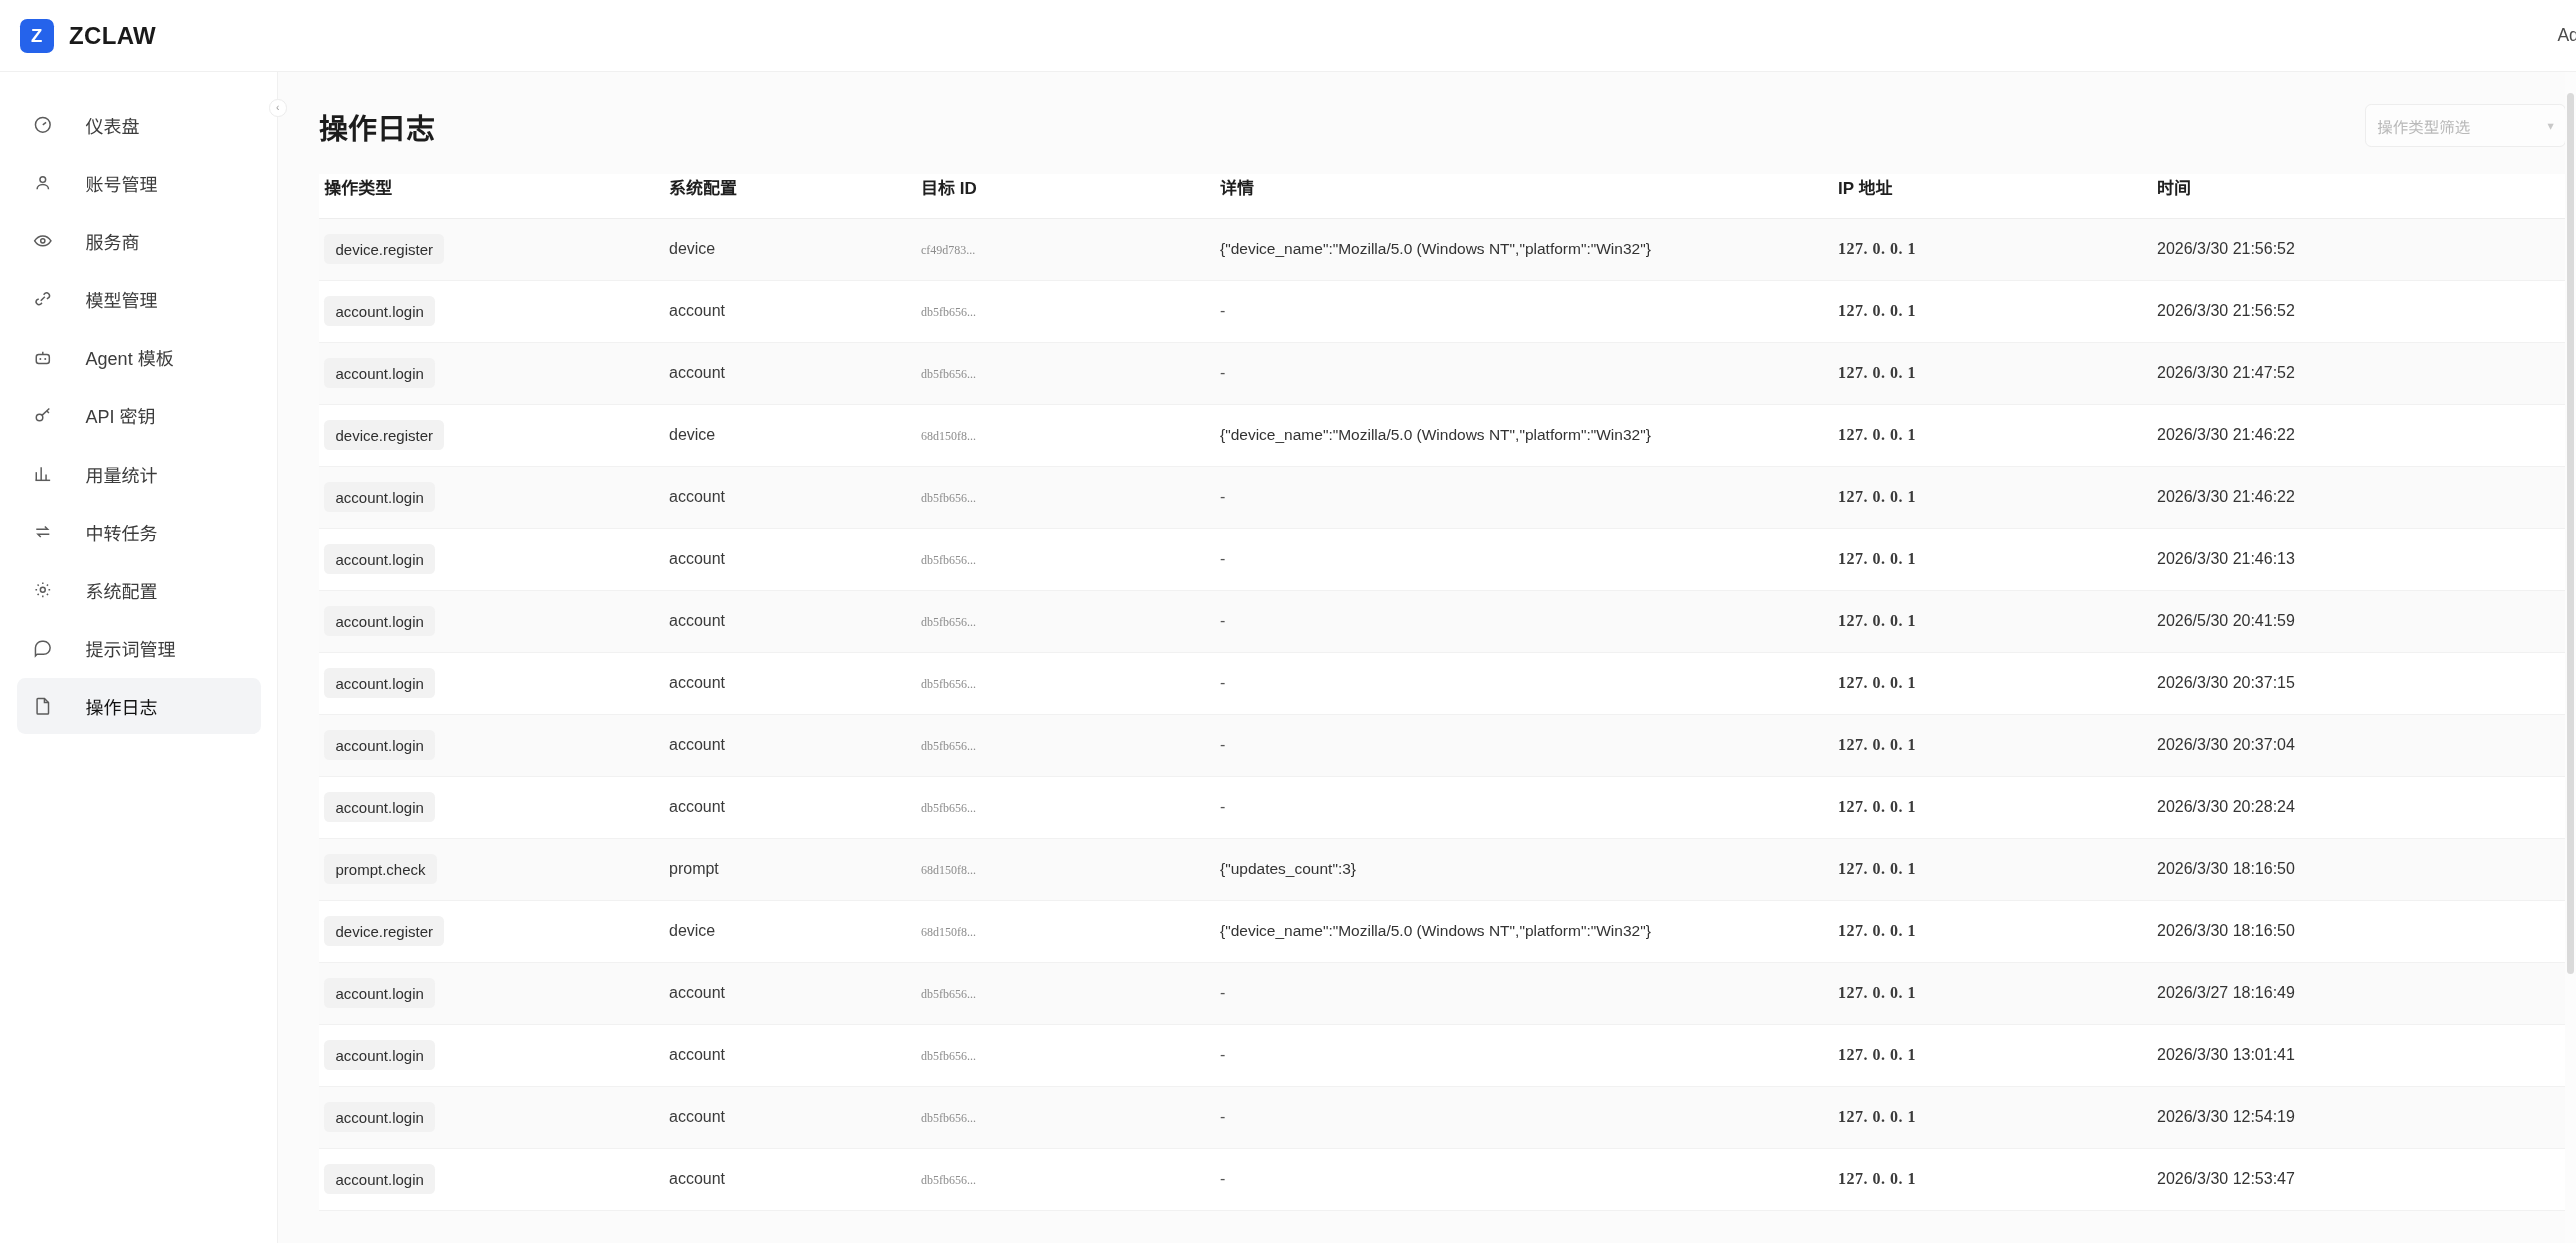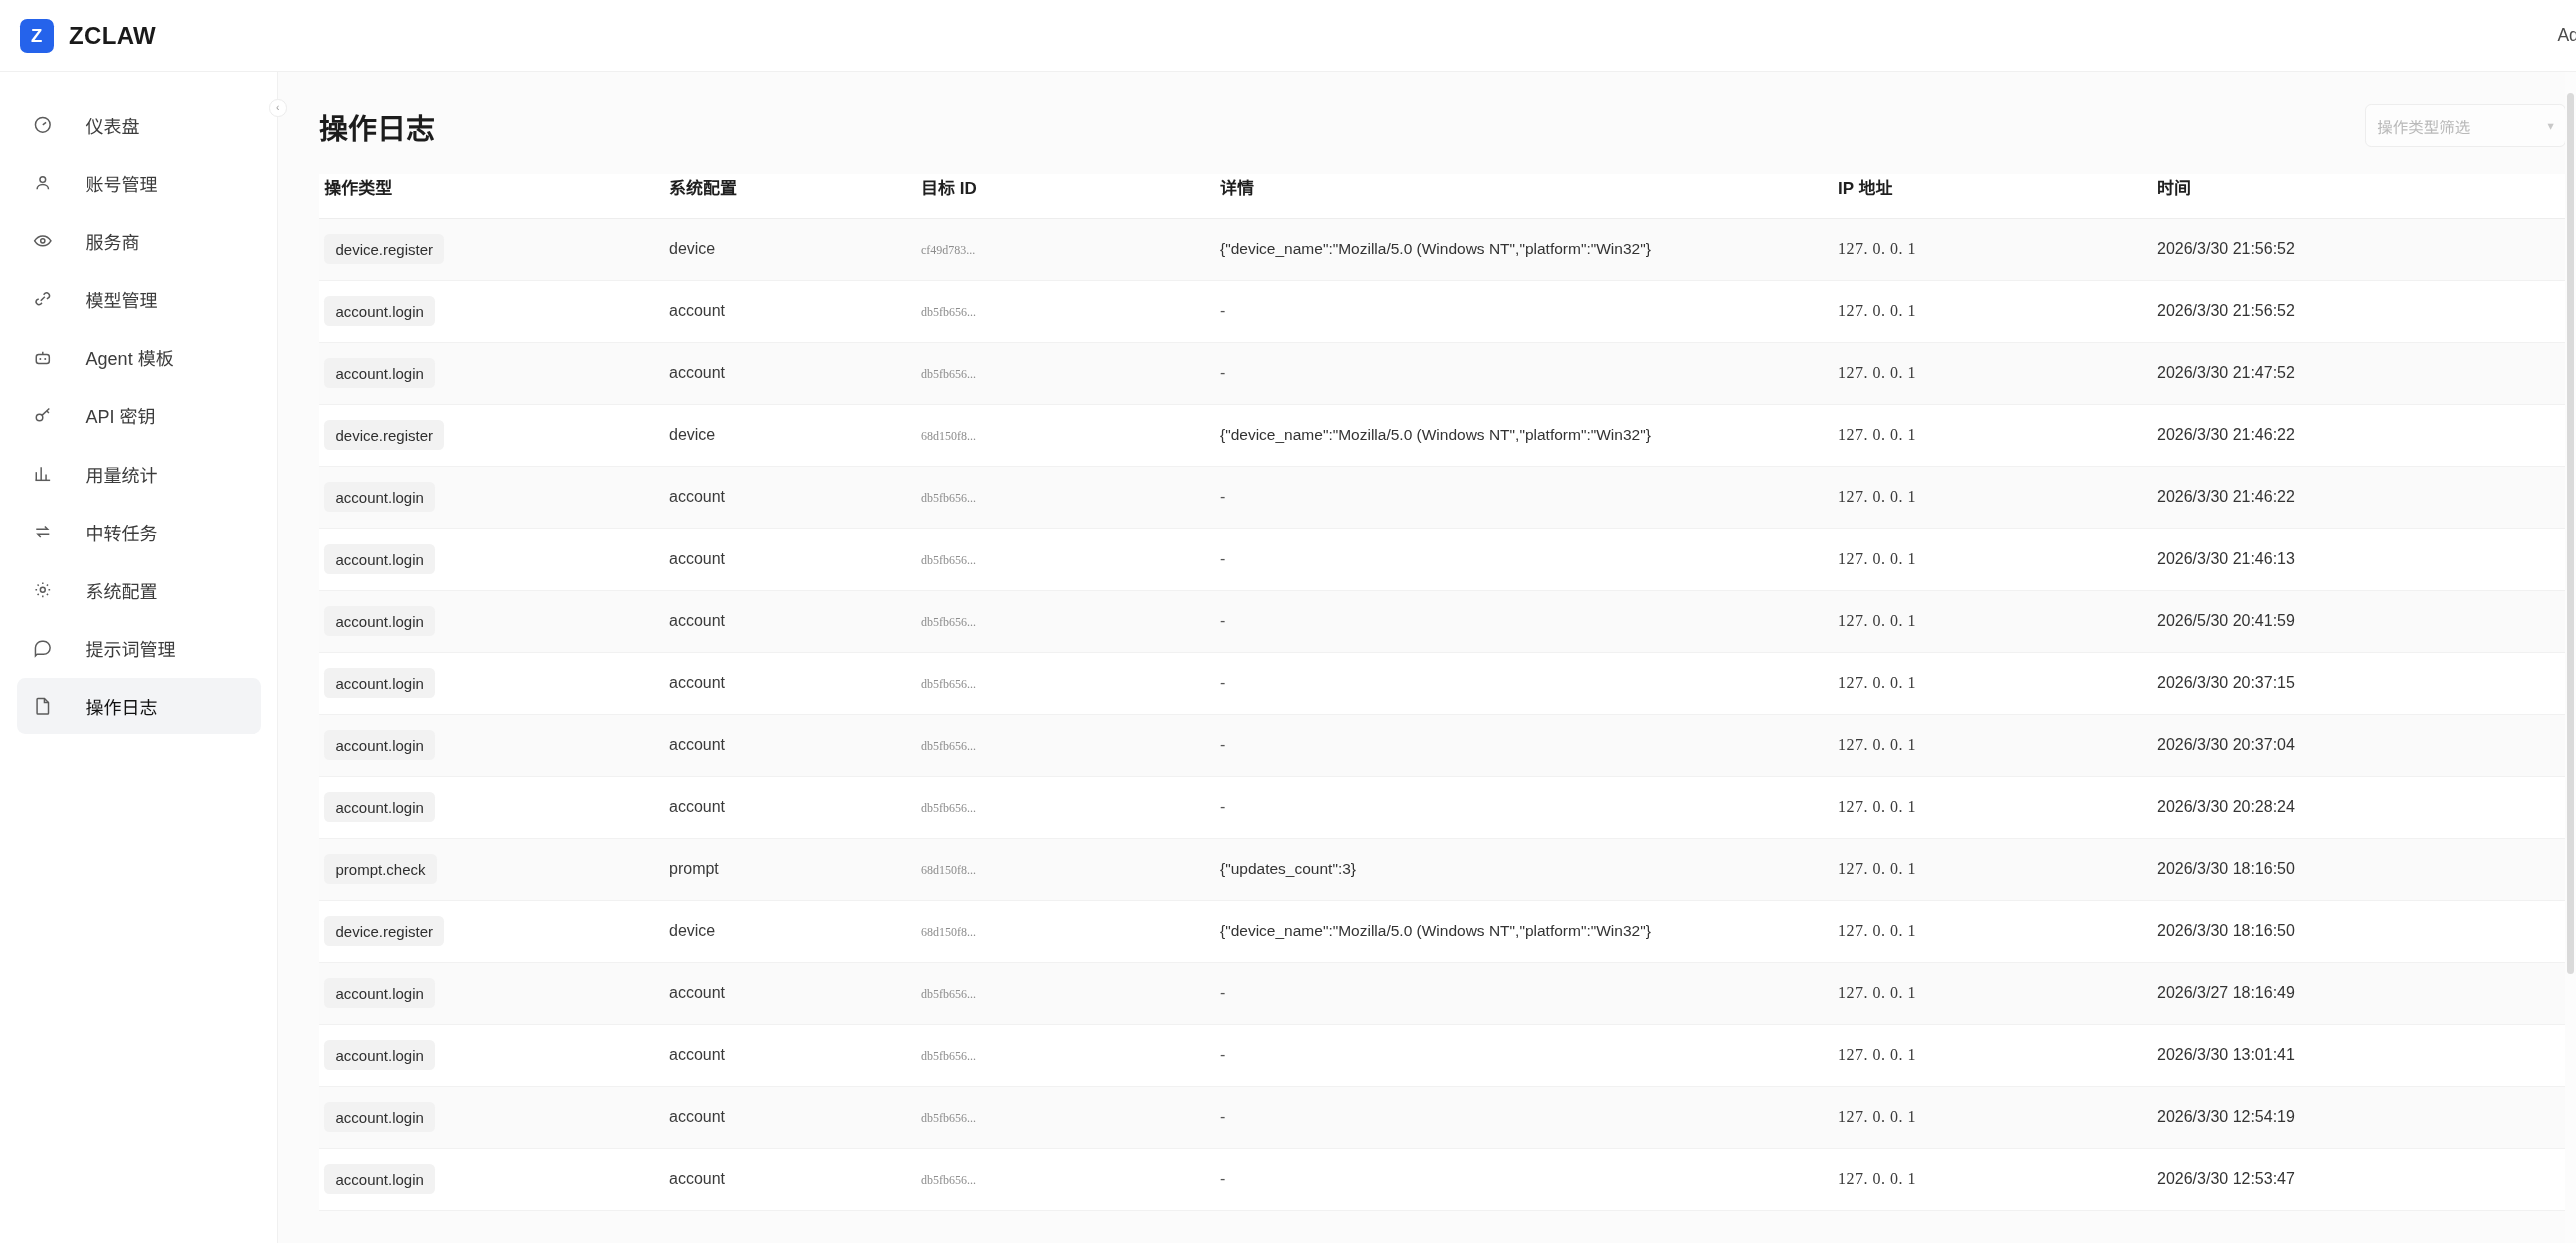--- a/index.html
+++ b/index.html
@@ -186,21 +186,21 @@
     white-space: nowrap;
     overflow: hidden;
   }
   tr.log-row:nth-child(odd) td { background: #fafafa; }
   tr.log-row:nth-child(even) td { background: #ffffff; }
 
   .col-type    { width: 350px; padding-left: 5.2px !important; }
   .col-target  { width: 252px; }
   .col-id      { width: 299px; }
   .col-detail  { width: 618px; margin-top: 13px; }
-  .col-ip      { width: 319px; }
+  .col-ip      { width: 319px; font-weight: bold; }
   .col-time    { width: 464px; }
 
   .tag {
     display: inline-block;
     background: #f2f2f2;
     border-radius: 5.2px;
     padding: 6.2px 11.3px;
     font-size: 15px;
     color: #2f2f2f;
     font-family: "Liberation Sans", sans-serif;

